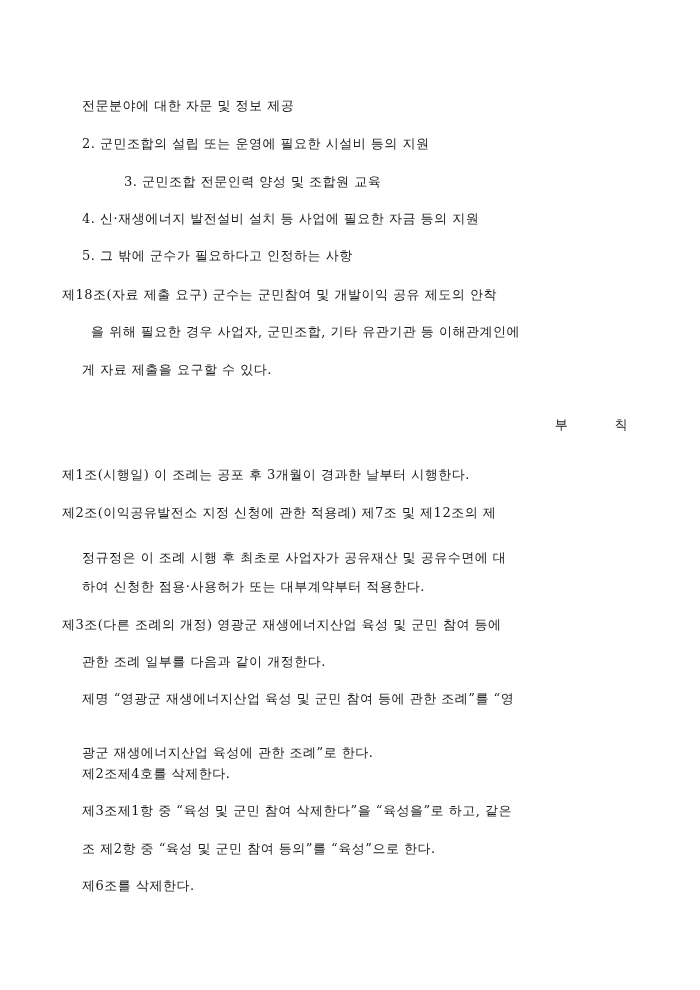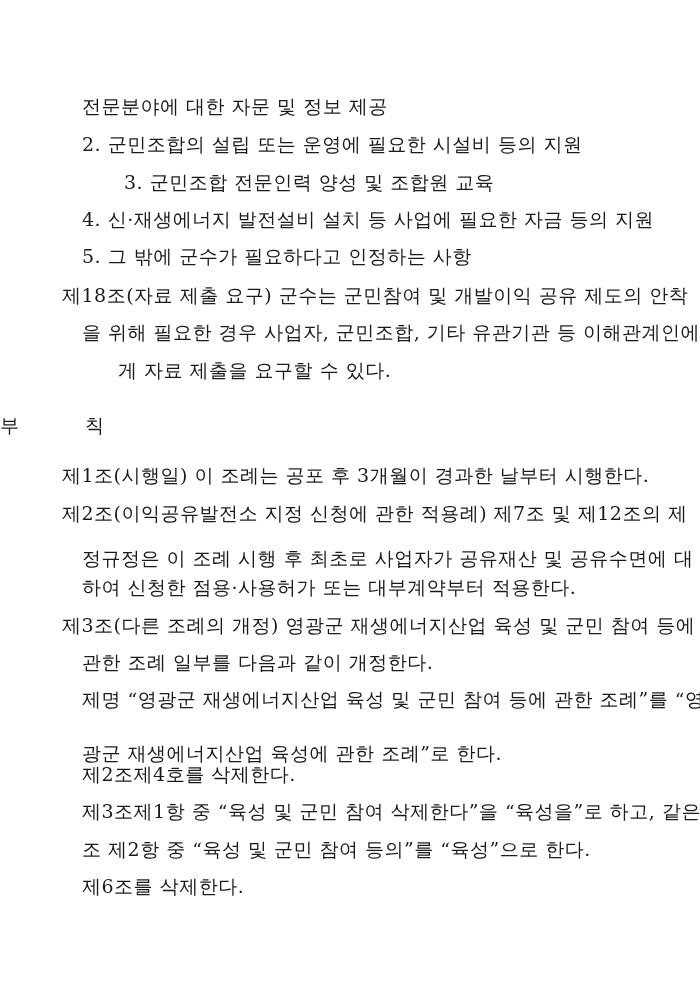--- a/index.html
+++ b/index.html
@@ -1,36 +1,36 @@
 <!DOCTYPE html>
 <html><head>
 <meta charset="utf-8">
 <style>
   html, body { margin: 0; padding: 0; background: #ffffff; }
   body { width: 700px; height: 990px; position: relative; overflow: hidden;
     font-family: "DejaVu Serif", "Liberation Serif", serif; color: #1a1a1a; }
-  .line { position: absolute; white-space: nowrap; font-size: 19px; line-height: 20px; letter-spacing: 0.5px; }
+  .line { position: absolute; white-space: nowrap; font-size: 13px; line-height: 20px; letter-spacing: 0.5px; }
   .b { font-weight: normal; }
-  .center { left: 0; width: 628px; text-align: left; }
+  .center { left: 0; width: 628px; text-align: right; }
 </style>
 </head>
 <body>
 
 <div>
   <div class="line" style="left:82px;top:96px;">전문분야에 대한 자문 및 정보 제공</div>
   <div class="line" style="left:82px;top:134px;">2. 군민조합의 설립 또는 운영에 필요한 시설비 등의 지원</div>
   <div class="line" style="left:82px;top:172px;margin-left:42px;">3. 군민조합 전문인력 양성 및 조합원 교육</div>
   <div class="line" style="left:82px;top:209px;">4. 신·재생에너지 발전설비 설치 등 사업에 필요한 자금 등의 지원</div>
   <div class="line" style="left:82px;top:246px;">5. 그 밖에 군수가 필요하다고 인정하는 사항</div>
 
   <div class="line" style="left:62px;top:285px;">
     <span class="b">제18조(자료 제출 요구)</span><span> 군수는 군민참여 및 개발이익 공유 제도의 안착</span>
   </div>
-  <div class="line" style="left:82px;top:322px;">을 위해 필요한 경우 사업자, 군민조합, 기타 유관기관 등 이해관계인에</div>
-  <div class="line" style="left:82px;top:360px;margin-left:36px;">게 자료 제출을 요구할 수 있다.</div>
+  <div class="line" style="left:91px;top:322px;">을 위해 필요한 경우 사업자, 군민조합, 기타 유관기관 등 이해관계인에</div>
+  <div class="line" style="left:82px;top:360px;">게 자료 제출을 요구할 수 있다.</div>
 
   <div class="line center" style="top:415px;white-space:pre;">부          칙</div>
 
   <div class="line" style="left:62px;top:465px;">
     <span class="b">제1조(시행일)</span><span> 이 조례는 공포 후 3개월이 경과한 날부터 시행한다.</span>
   </div>
 
   <div class="line" style="left:62px;top:503px;">
     <span class="b">제2조(이익공유발전소 지정 신청에 관한 적용례)</span><span> 제7조 및 제12조의 제</span>
   </div>

